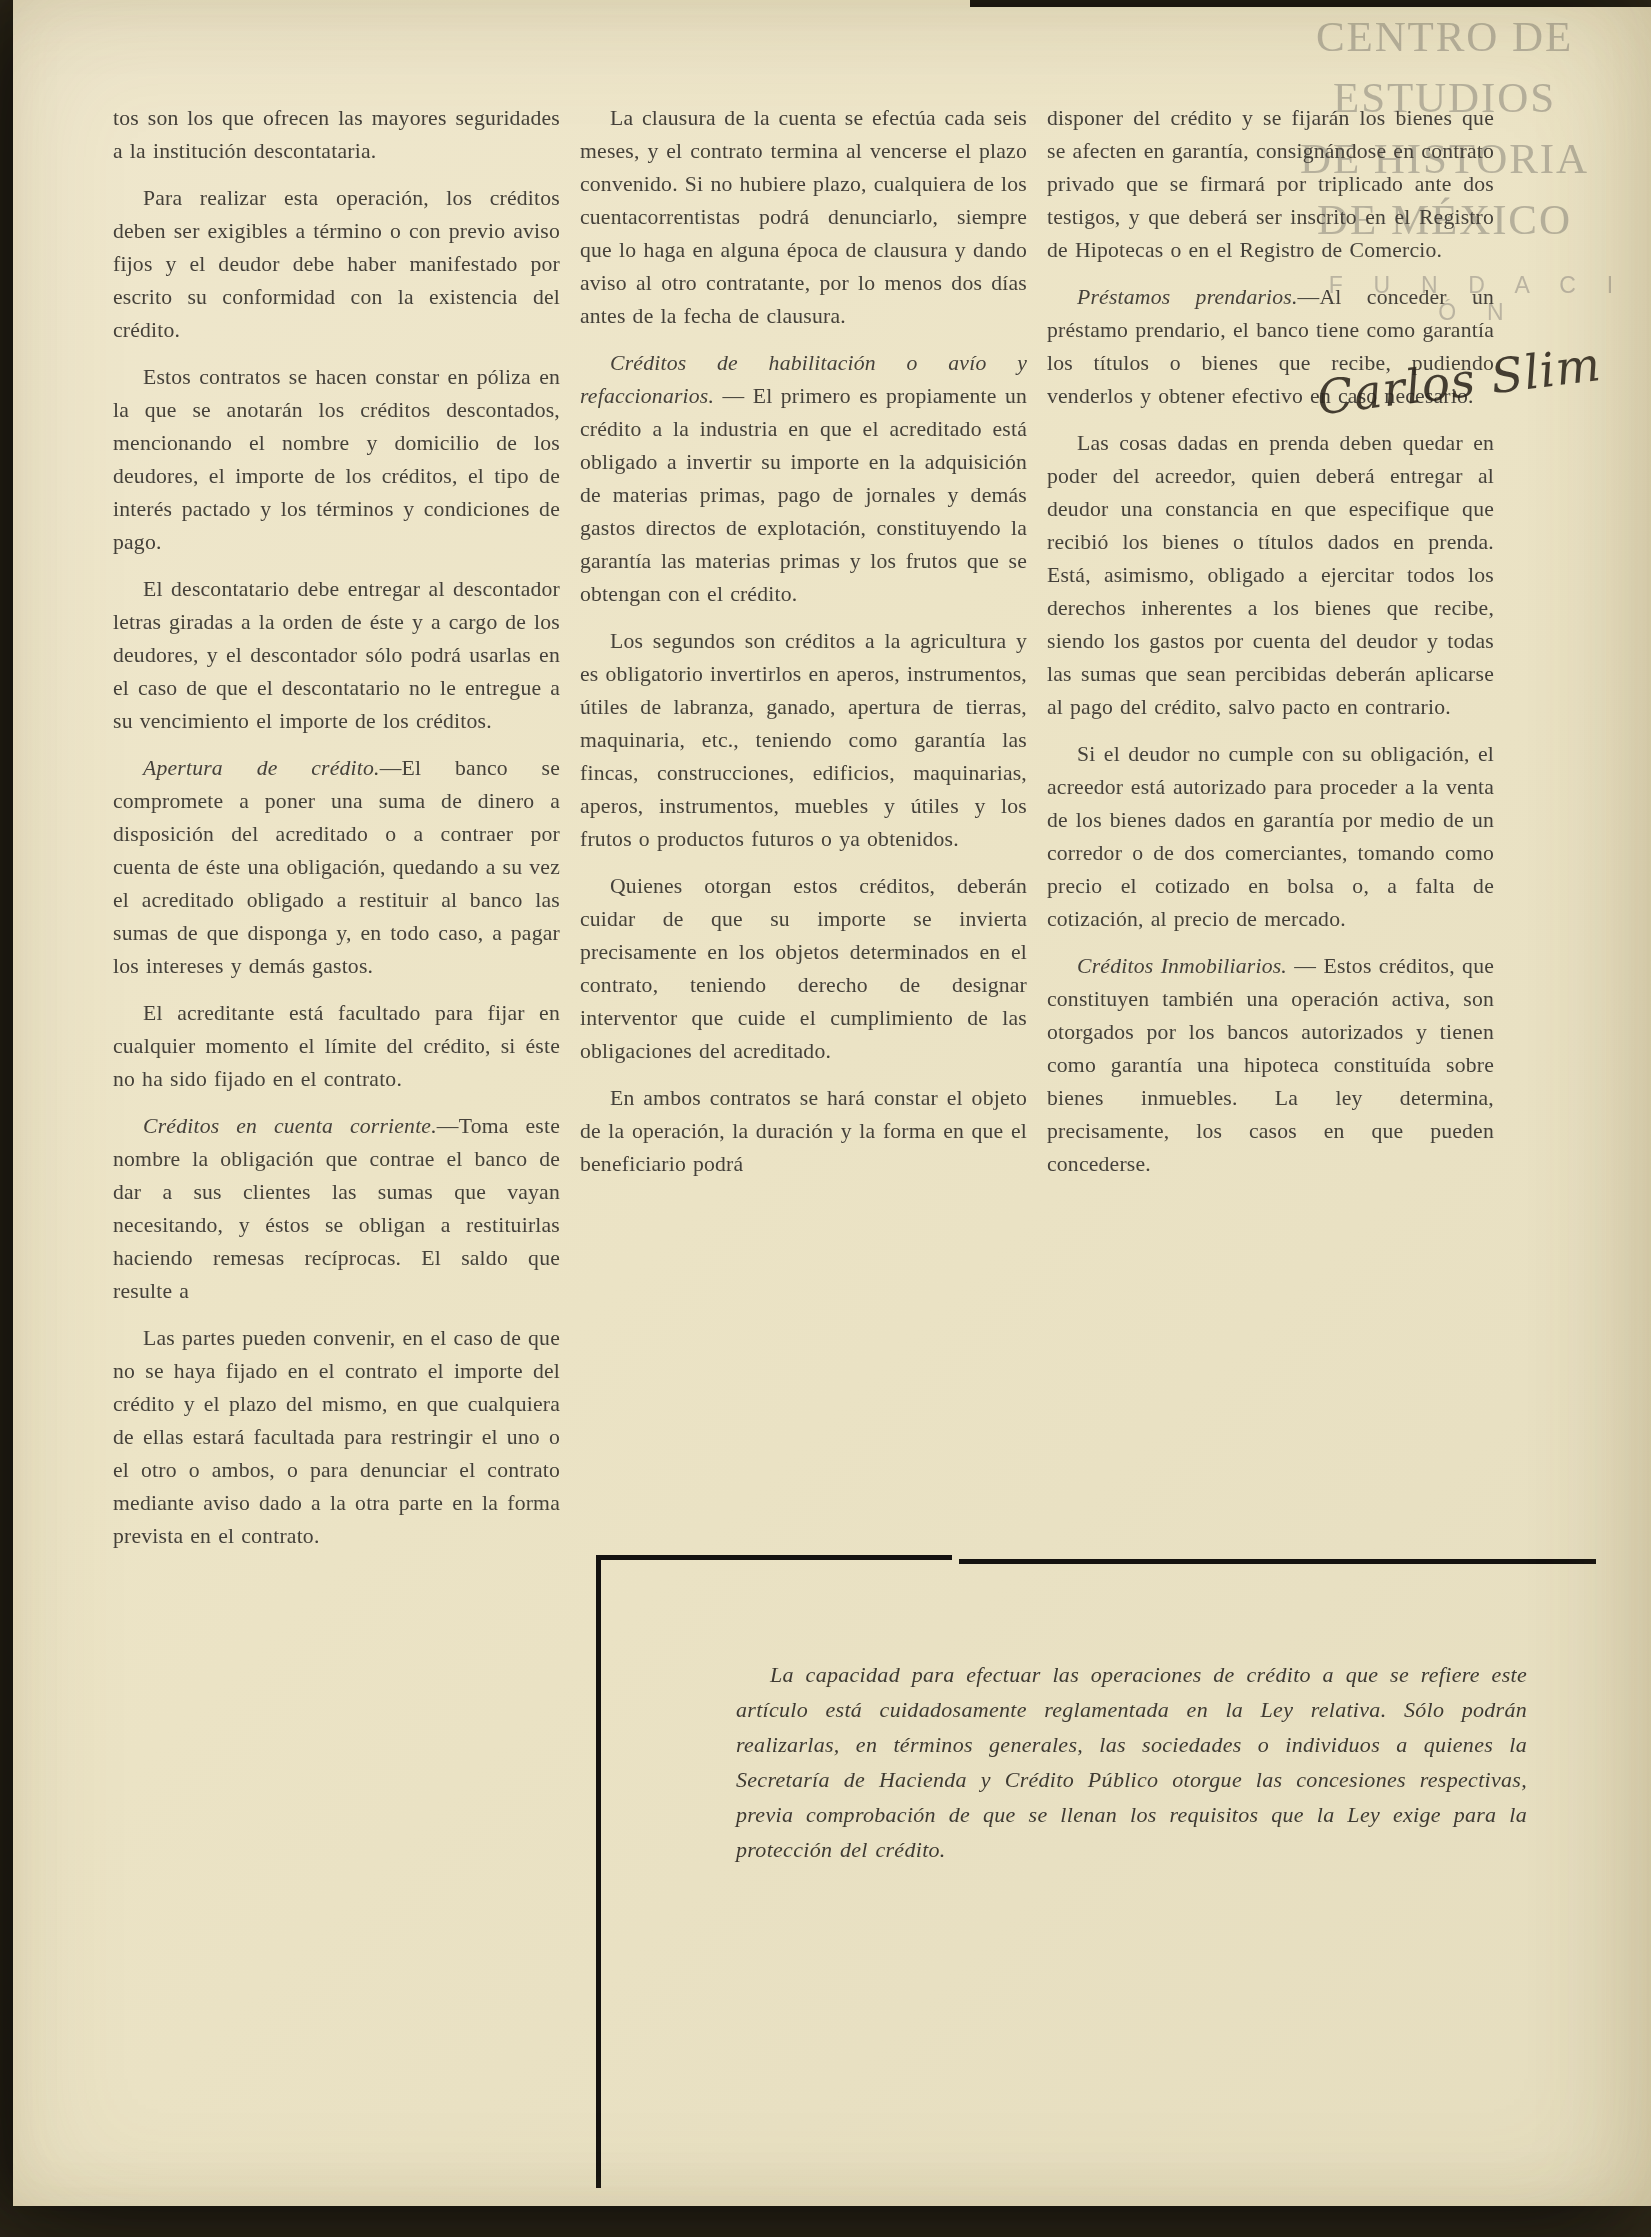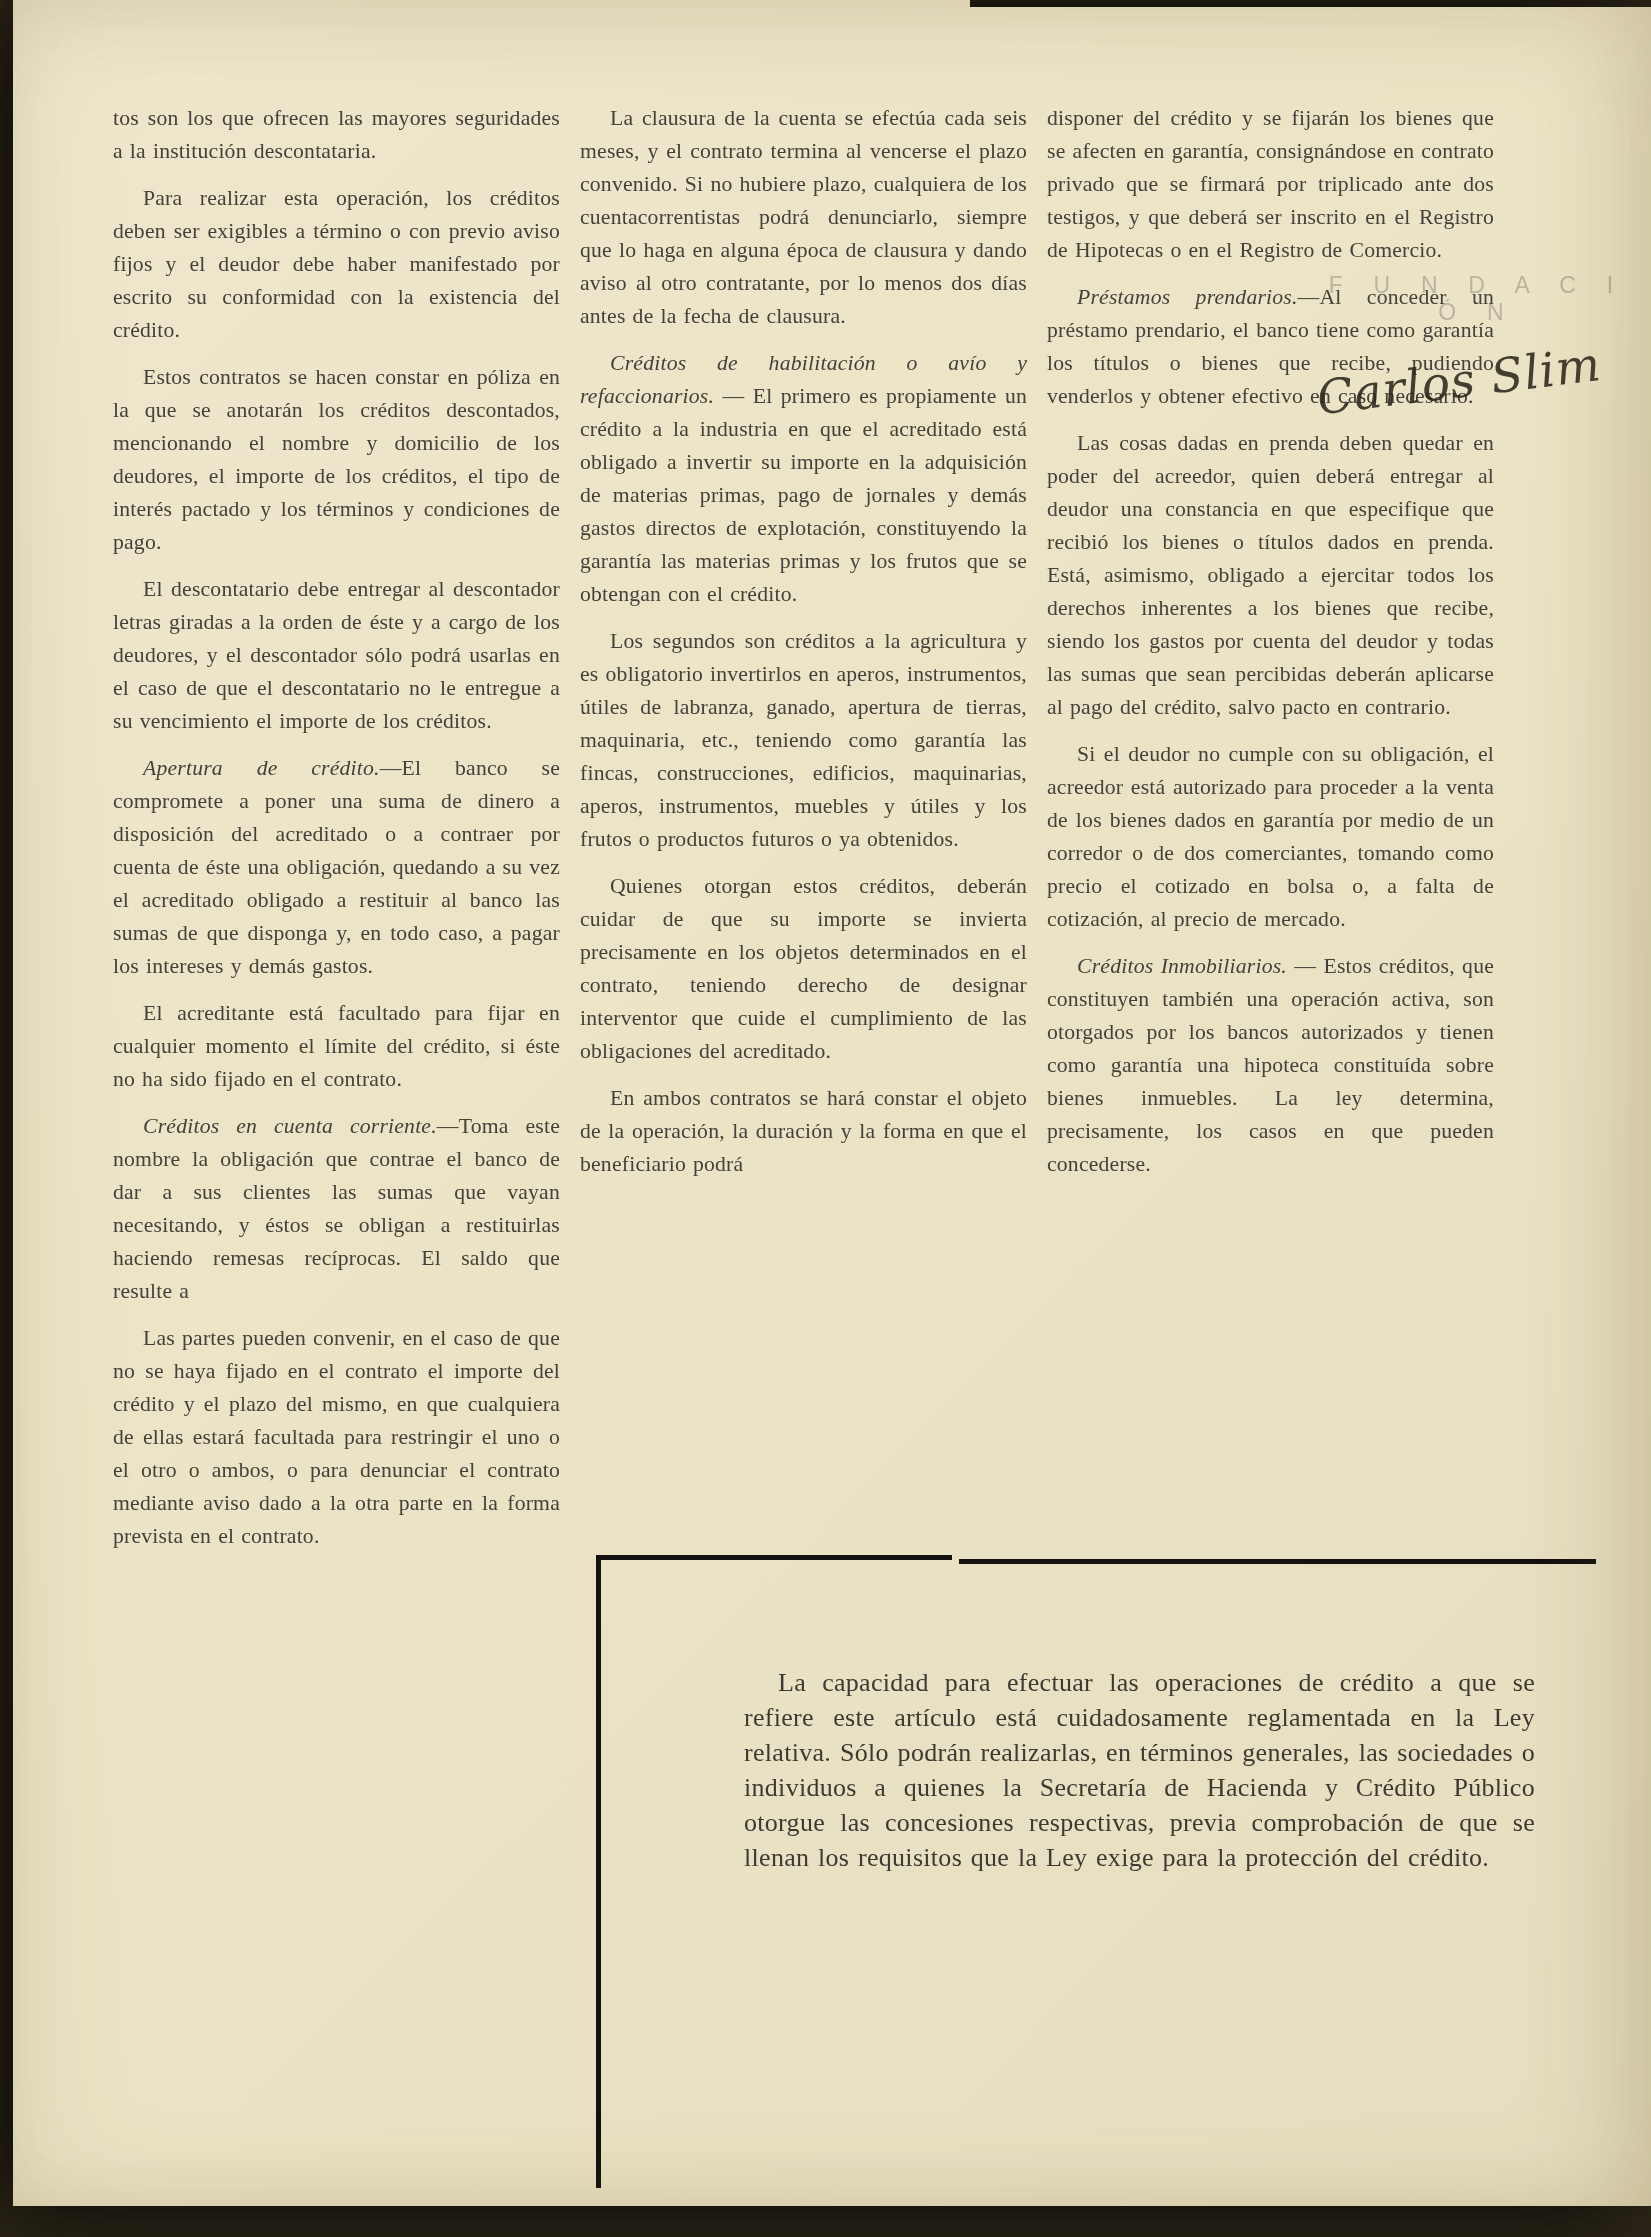--- a/index.html
+++ b/index.html
@@ -103,39 +103,46 @@
   .boxline { position: absolute; background: #141210; z-index: 3; }
   .box-top-1  { left: 596px;  top: 1555px; width: 356px; height: 4.7px; }
   .box-top-2  { left: 959px; top: 1559px; width: 637px; height: 4.7px; }
   .box-left   { left: 596px;  top: 1555px; width: 4.7px;  height: 633px; }
   .footnote-text {
     position: absolute;
     left: 732px;
     top: 1653px;
     width: 791px;
     z-index: 3;
-    margin: 12px;
-    font-size: 26px;
+    margin: 4px;
+    font-style: italic;
+    font-size: 22px;
     line-height: 35px;
     text-align: justify;
     text-indent: 34px;
     letter-spacing: 0.3px;
     word-spacing: 1.9px;
     color: #3e3a32;
   }
 </style>
 </head>
 <body>
 
 <div class="page">
 
   <div class="edge edge-left"></div>
   <div class="edge edge-bottom"></div>
   <div class="edge edge-top-right"></div>
 
+  <div class="watermark">
+    <div>CENTRO DE</div>
+    <div>ESTUDIOS</div>
+    <div>DE HISTORIA</div>
+    <div>DE MÉXICO</div>
+  </div>
   <div class="wm-foundation">F U N D A C I Ó N</div>
   <div class="signature">Carlos Slim</div>
 
   <div class="cols">
     <div class="col">
         <p class="para flush">tos son los que ofrecen las mayores seguridades a la institución descontataria.</p>
         <p class="para">Para realizar esta operación, los créditos deben ser exigibles a término o con previo aviso fijos y el deudor debe haber manifestado por escrito su conformidad con la existencia del crédito.</p>
         <p class="para">Estos contratos se hacen constar en póliza en la que se anotarán los créditos descontados, mencionando el nombre y domicilio de los deudores, el importe de los créditos, el tipo de interés pactado y los términos y condiciones de pago.</p>
         <p class="para">El descontatario debe entregar al descontador letras giradas a la orden de éste y a cargo de los deudores, y el descontador sólo podrá usarlas en el caso de que el descontatario no le entregue a su vencimiento el importe de los créditos.</p>
         <p class="para"><i class="lead">Apertura de crédito.</i>—El banco se compromete a poner una suma de dinero a disposición del acreditado o a contraer por cuenta de éste una obligación, quedando a su vez el acreditado obligado a restituir al banco las sumas de que disponga y, en todo caso, a pagar los intereses y demás gastos.</p>

